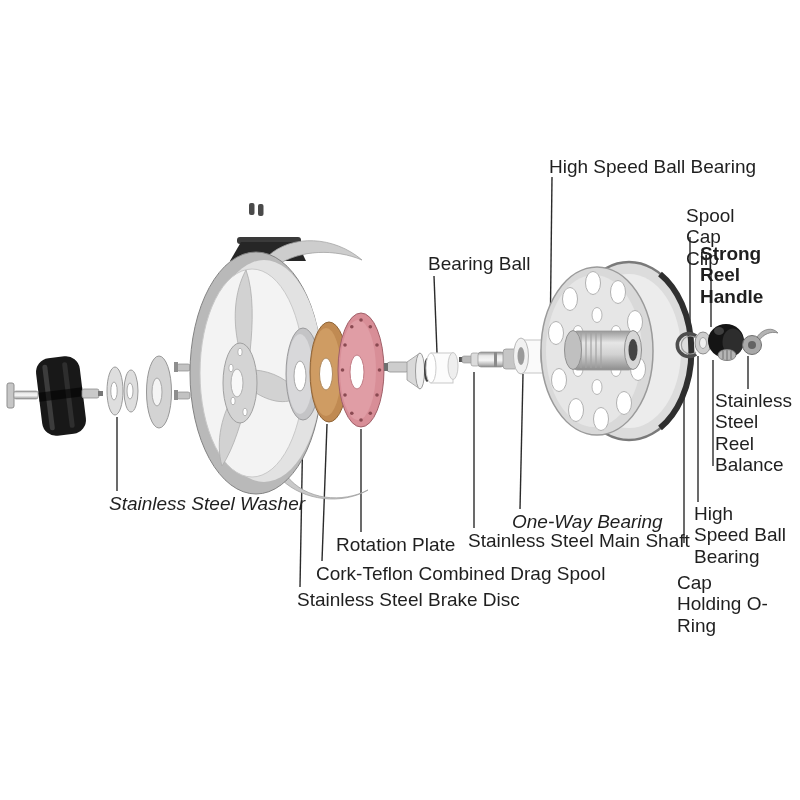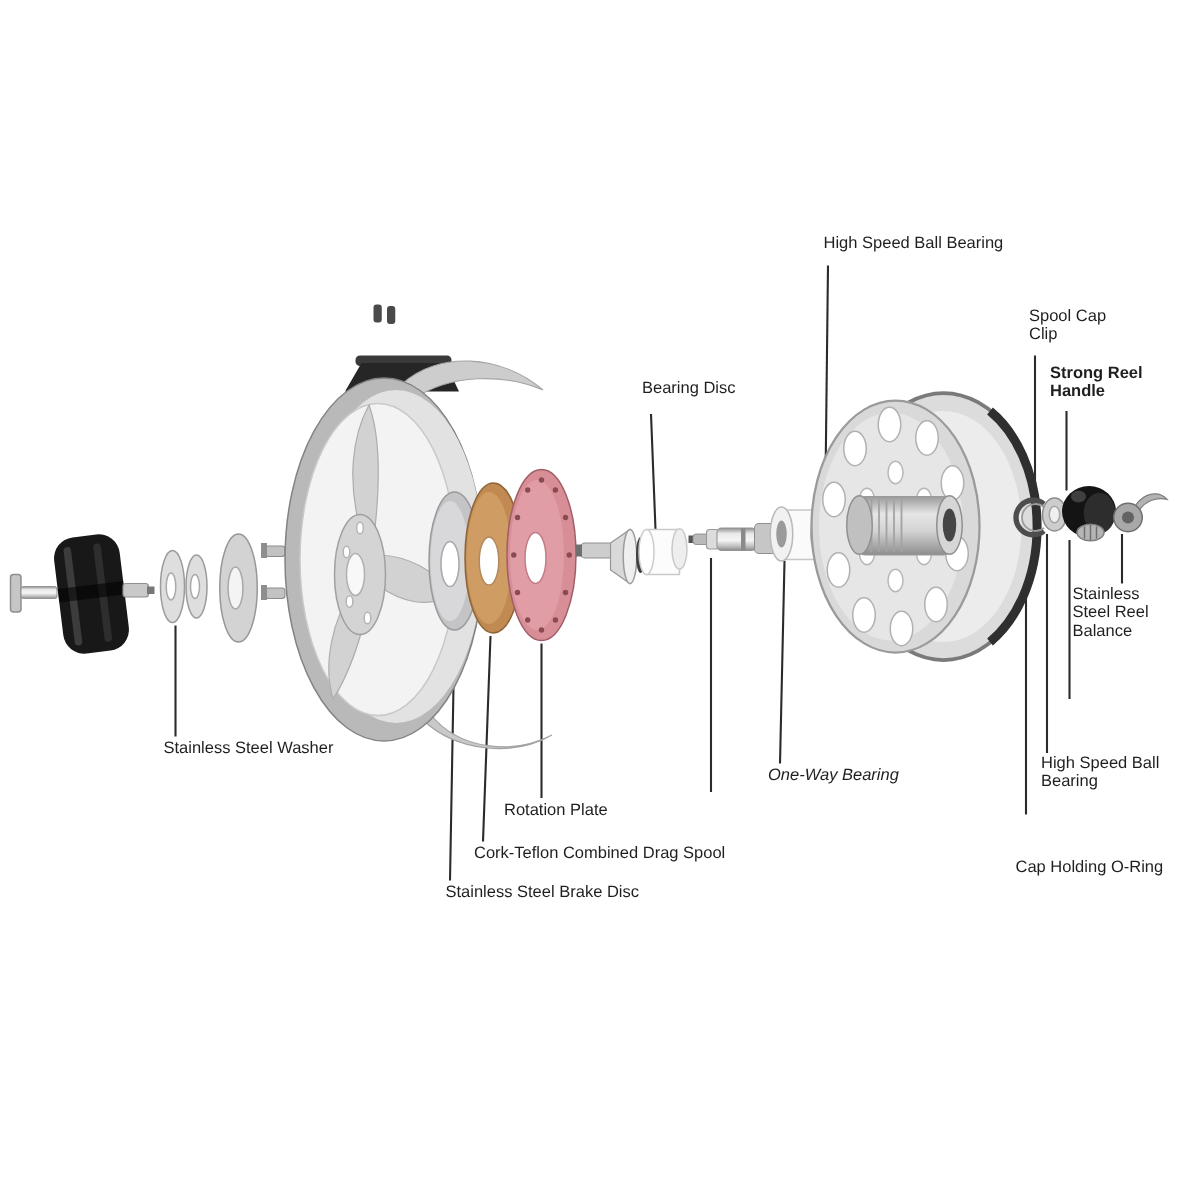--- a/index.html
+++ b/index.html
@@ -1,19 +1,19 @@
 <!DOCTYPE html>
 <html><head>
 <meta charset="utf-8">
 <style>
   html,body{margin:0;padding:0;background:#fff;}
   #stage{position:relative;width:800px;height:800px;background:#fff;overflow:hidden;
          font-family:"Liberation Sans", sans-serif;}
   #art{position:absolute;left:0;top:0;}
-  .lbl{position:absolute;font-size:11px;line-height:1.12;color:#1f1f1f;
+  .lbl{position:absolute;font-size:19px;line-height:1.12;color:#1f1f1f;
        font-family:"Liberation Sans", sans-serif;white-space:nowrap;}
   .wrap{white-space:normal;}
 </style>
 </head>
 <body>
 
 <div id="stage">
 
 <svg id="art" width="800" height="800" viewBox="0 0 800 800">
   <defs>
@@ -235,23 +235,24 @@
   <g>
     <path d="M757,337 C763,328 773,327 778,333 C771,331 763,334 759,341 Z" fill="#b3b3b3" stroke="#7d7d7d" stroke-width="0.8"></path>
     <circle cx="752" cy="345" r="9.5" fill="#a8a8a8" stroke="#6f6f6f"></circle>
     <circle cx="752" cy="345" r="4" fill="#636363"></circle>
   </g>
 </svg>
 
 <div class="lbl" style="left:549px;top:156px;">High Speed Ball Bearing</div>
 <div class="lbl wrap" style="left:686px;top:205px;width:62px;">Spool Cap Clip</div>
 <div class="lbl wrap" style="left:700px;top:243px;width:100px;font-weight:bold;">Strong Reel Handle</div>
-<div class="lbl" style="left:428px;top:253px;">Bearing Disc</div>
-<div class="lbl" style="left:109px;top:493px;">Stainless Steel Washer</div>
+<div class="lbl" style="left:428px;top:253px;">Bearing Ball</div>
+<div class="lbl" style="left:109px;top:493px;font-style:italic;">Stainless Steel Washer</div>
 <div class="lbl" style="left:512px;top:511px;font-style:italic;">One-Way Bearing</div>
+<div class="lbl" style="left:468px;top:530px;">Stainless Steel Main Shaft</div>
 <div class="lbl" style="left:336px;top:534px;">Rotation Plate</div>
 <div class="lbl" style="left:316px;top:563px;">Cork-Teflon Combined Drag Spool</div>
 <div class="lbl" style="left:297px;top:589px;">Stainless Steel Brake Disc</div>
 <div class="lbl wrap" style="left:715px;top:390px;width:62px;">Stainless Steel Reel Balance</div>
 <div class="lbl wrap" style="left:694px;top:503px;width:92px;">High Speed Ball Bearing</div>
 <div class="lbl wrap" style="left:677px;top:544px;width:104px;margin-top:28px;">Cap Holding O-Ring</div>
 
 </div>
 
 </body></html>

